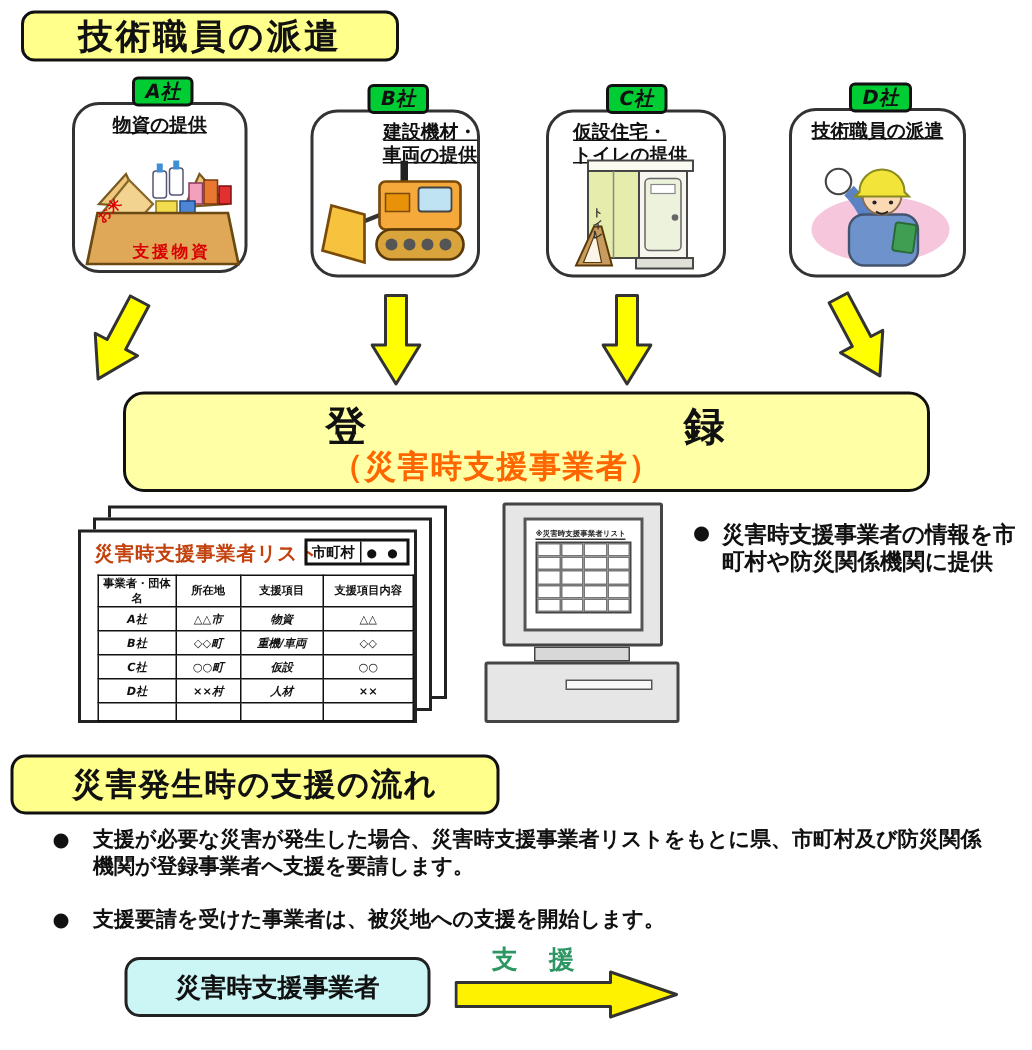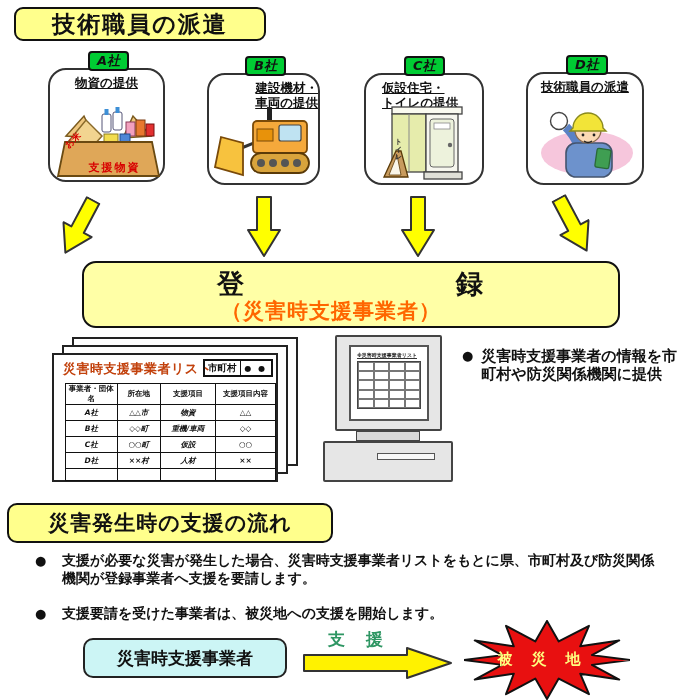--- a/index.html
+++ b/index.html
@@ -321,20 +321,14 @@
   <div class="provider-box">
     <span>災害時支援事業者</span>
   </div>
 
   <span class="support-label">支　援</span>
 
   <svg class="right-arrow" width="150" height="34" viewBox="0 0 150 34">
     <polygon points="1,9 104,9 104,2 148,17 104,32 104,25 1,25" fill="#FFF200" stroke="#333" stroke-width="2" stroke-linejoin="round"></polygon>
   </svg>
 
-  <div class="burst-wrap">
-    <svg width="166" height="80" viewBox="0 0 170 80">
-      <polygon points="170,40 131,45 159,60 119,54 128,75 97,59 85,80 73,59 43,75 51,54 11,60 39,45 0,40 39,35 11,20 51,26 43,5 73,21 85,0 97,21 128,5 119,26 159,20 131,35" fill="#E81010" stroke="#111" stroke-width="2" stroke-linejoin="round"></polygon>
-    </svg>
-    <span class="burst-text">被　災　地</span>
-  </div>
 
 </div>
 
 </body></html>

